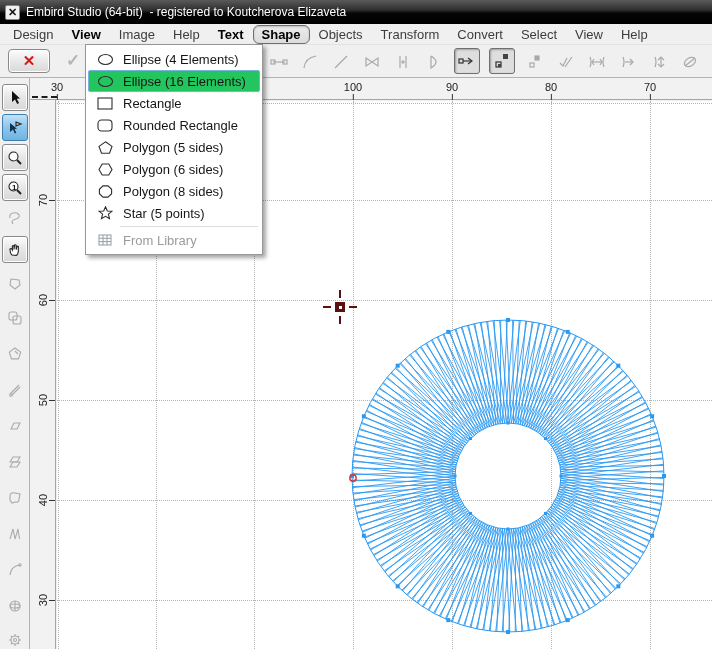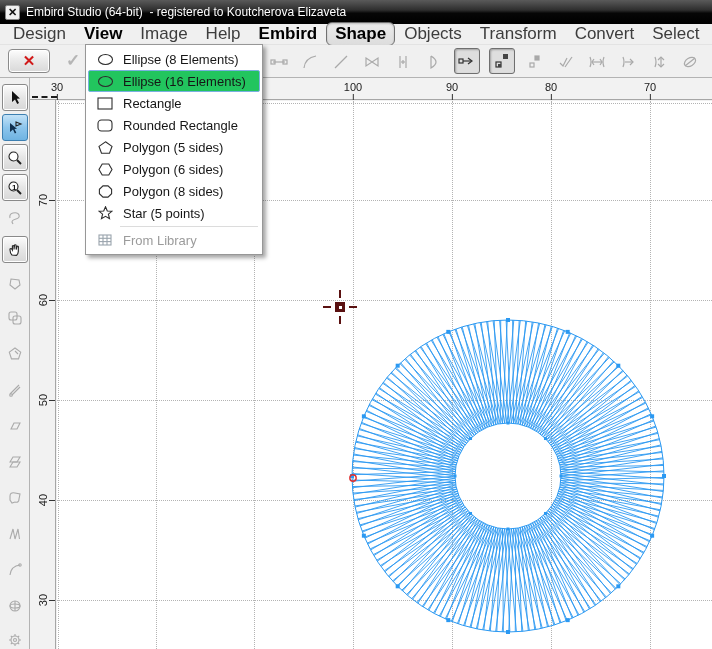--- a/index.html
+++ b/index.html
@@ -10,21 +10,21 @@
   #titlebar { position:absolute; left:0; top:0; width:712px; height:24px;
     background:linear-gradient(180deg,#5a5a5a 0%,#2e2e2e 42%,#060606 55%,#000 100%);
     display:flex; align-items:center; padding-left:5px; }
   #app-icon { width:15px; height:15px; background:#f2f2f2; border:1px solid #888; border-radius:2px;
     color:#111; font-size:11px; line-height:13px; text-align:center; font-weight:bold; margin-right:6px; }
   #title-text { color:#fff; font-size:12px; white-space:pre; text-shadow:0 1px 1px #000; }
 
   
   #menubar { position:absolute; left:0; top:24px; width:712px; height:21px; background:#f0f0f0;
     display:flex; align-items:center; padding-left:4px; border-bottom:1px solid #e3e3e3; }
-  .menu-item { font-size:17px; color:#3d3d3d; padding:1px 8px; border:1px solid transparent; border-radius:3px; }
+  .menu-item { font-size:13px; color:#3d3d3d; padding:1px 8px; border:1px solid transparent; border-radius:3px; }
   .menu-item.bold { font-weight:bold; color:#000; }
   .menu-item.pressed { border-color:#707070; background:linear-gradient(#ececec,#dcdcdc); box-shadow:inset 0 1px 2px rgba(0,0,0,.2);border-radius:6px; }
 
   
   #toolbar-top { position:absolute; left:0; top:45px; width:712px; height:33px; background:#f0f0f0;
     border-bottom:1px solid #b3b3b3; }
   .btn-raised { position:absolute; border:1px solid #8a8a8a; border-radius:4px;
     background:linear-gradient(#fdfdfd,#eaeaea 45%,#d8d8d8); box-shadow:inset 0 0 0 1px #fff; }
   #cancel-btn { left:8px; top:4px; width:42px; height:24px; font-size:15px; font-weight:bold; color:#d11a1a;
     text-align:center; line-height:22px; }
@@ -95,21 +95,21 @@
   <div id="titlebar">
     <div id="app-icon">✕</div>
     <div id="title-text">Embird Studio (64-bit)  - registered to Koutcherova Elizaveta</div>
   </div>
 
   <div id="menubar">
     <div class="menu-item">Design</div>
     <div class="menu-item bold">View</div>
     <div class="menu-item">Image</div>
     <div class="menu-item">Help</div>
-    <div class="menu-item bold">Embird</div>
+    <div class="menu-item bold">Text</div>
     <div class="menu-item bold pressed">Shape</div>
     <div class="menu-item">Objects</div>
     <div class="menu-item">Transform</div>
     <div class="menu-item">Convert</div>
     <div class="menu-item">Select</div>
     <div class="menu-item">View</div>
     <div class="menu-item">Help</div>
   </div>
 
   <div id="toolbar-top">
@@ -692,21 +692,21 @@
     </div>
   </div>
 
   <div id="shape-dropdown">
     <div class="mi">
       <span class="ic">
           <svg width="17" height="13" viewBox="0 0 17 13">
             <ellipse cx="8.5" cy="6.5" rx="7" ry="5"></ellipse>
           </svg>
         </span>
-      <span class="lbl">Ellipse (8 Elements)</span>
+      <span class="lbl">Ellipse (4 Elements)</span>
       </div>
     <div class="mi selected">
       <span class="ic">
           <svg width="17" height="13" viewBox="0 0 17 13">
             <ellipse cx="8.5" cy="6.5" rx="7" ry="5"></ellipse>
           </svg>
         </span>
       <span class="lbl">Ellipse (16 Elements)</span>
       </div>
     <div class="mi">

